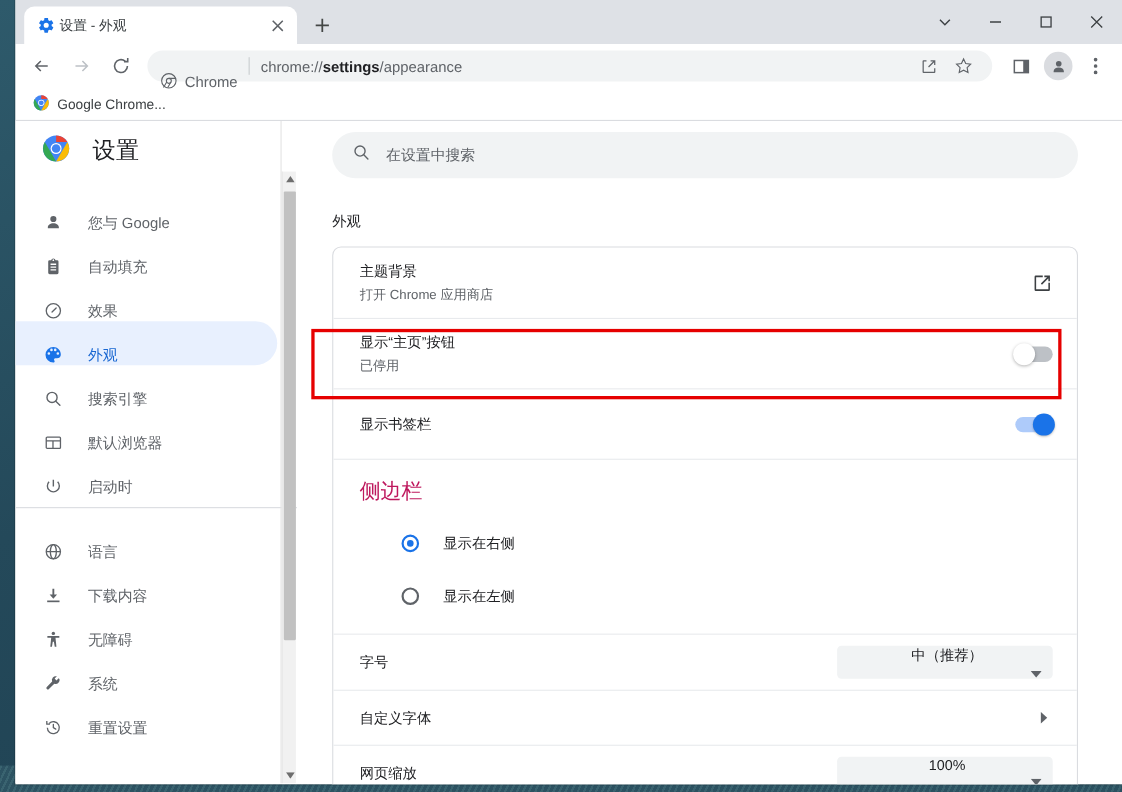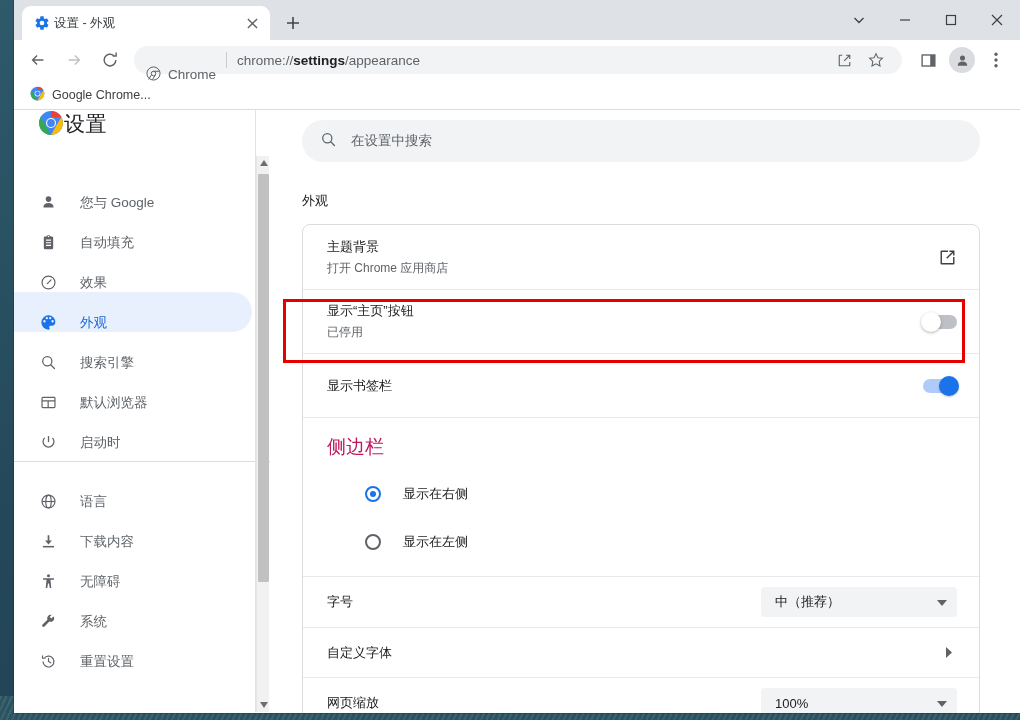--- a/index.html
+++ b/index.html
@@ -109,21 +109,21 @@
 
   
   .page { position: relative; height: 602px; background: #fff; display: flex; }
 
   
   .sidebar {
     width: 256px; flex: 0 0 256px; position: relative;
     background: #fff; padding-top: 0;
   }
   .settings-header {
-    display: flex; gap: 0;
+    display: flex; align-items: center; gap: 20px;
     height: 54px; padding-left: 24px;
   }
   .settings-title { font-size: 21px; color: #202124; letter-spacing: .5px; }
   .navlist { padding-top: 8px; }
   .navitem {
     display: flex; align-items: flex-end; height: 40px;
     padding-left: 24px; gap: 22px;
     border-radius: 0 20px 20px 0; margin-right: 18px;
     color: #5f6368; font-size: 13.5px;
   }
@@ -208,21 +208,21 @@
   .radio.checked::after {
     content: ""; position: absolute; left: 3px; top: 3px;
     width: 6px; height: 6px; border-radius: 50%; background: #1a73e8;
   }
   .radio-text { font-size: 13px; color: #202124; }
 
   
   .select {
     min-width: 196px; height: 30px; background: #f1f3f4; border-radius: 4px;
     display: flex; align-items: center; padding: 0 10px 0 14px;
-    font-size: 13px; color: #202124;
+    font-size: 13px; color: #202124; flex-direction: column;
   }
   .select .caret { margin-left: auto; color: #5f6368; }
   .chev-right { color: #5f6368; padding-right: 4px; }
 
   
   .highlight-box {
     position: absolute; border: 3px solid #e60000; pointer-events: none;
   }
 </style>
 </head>

